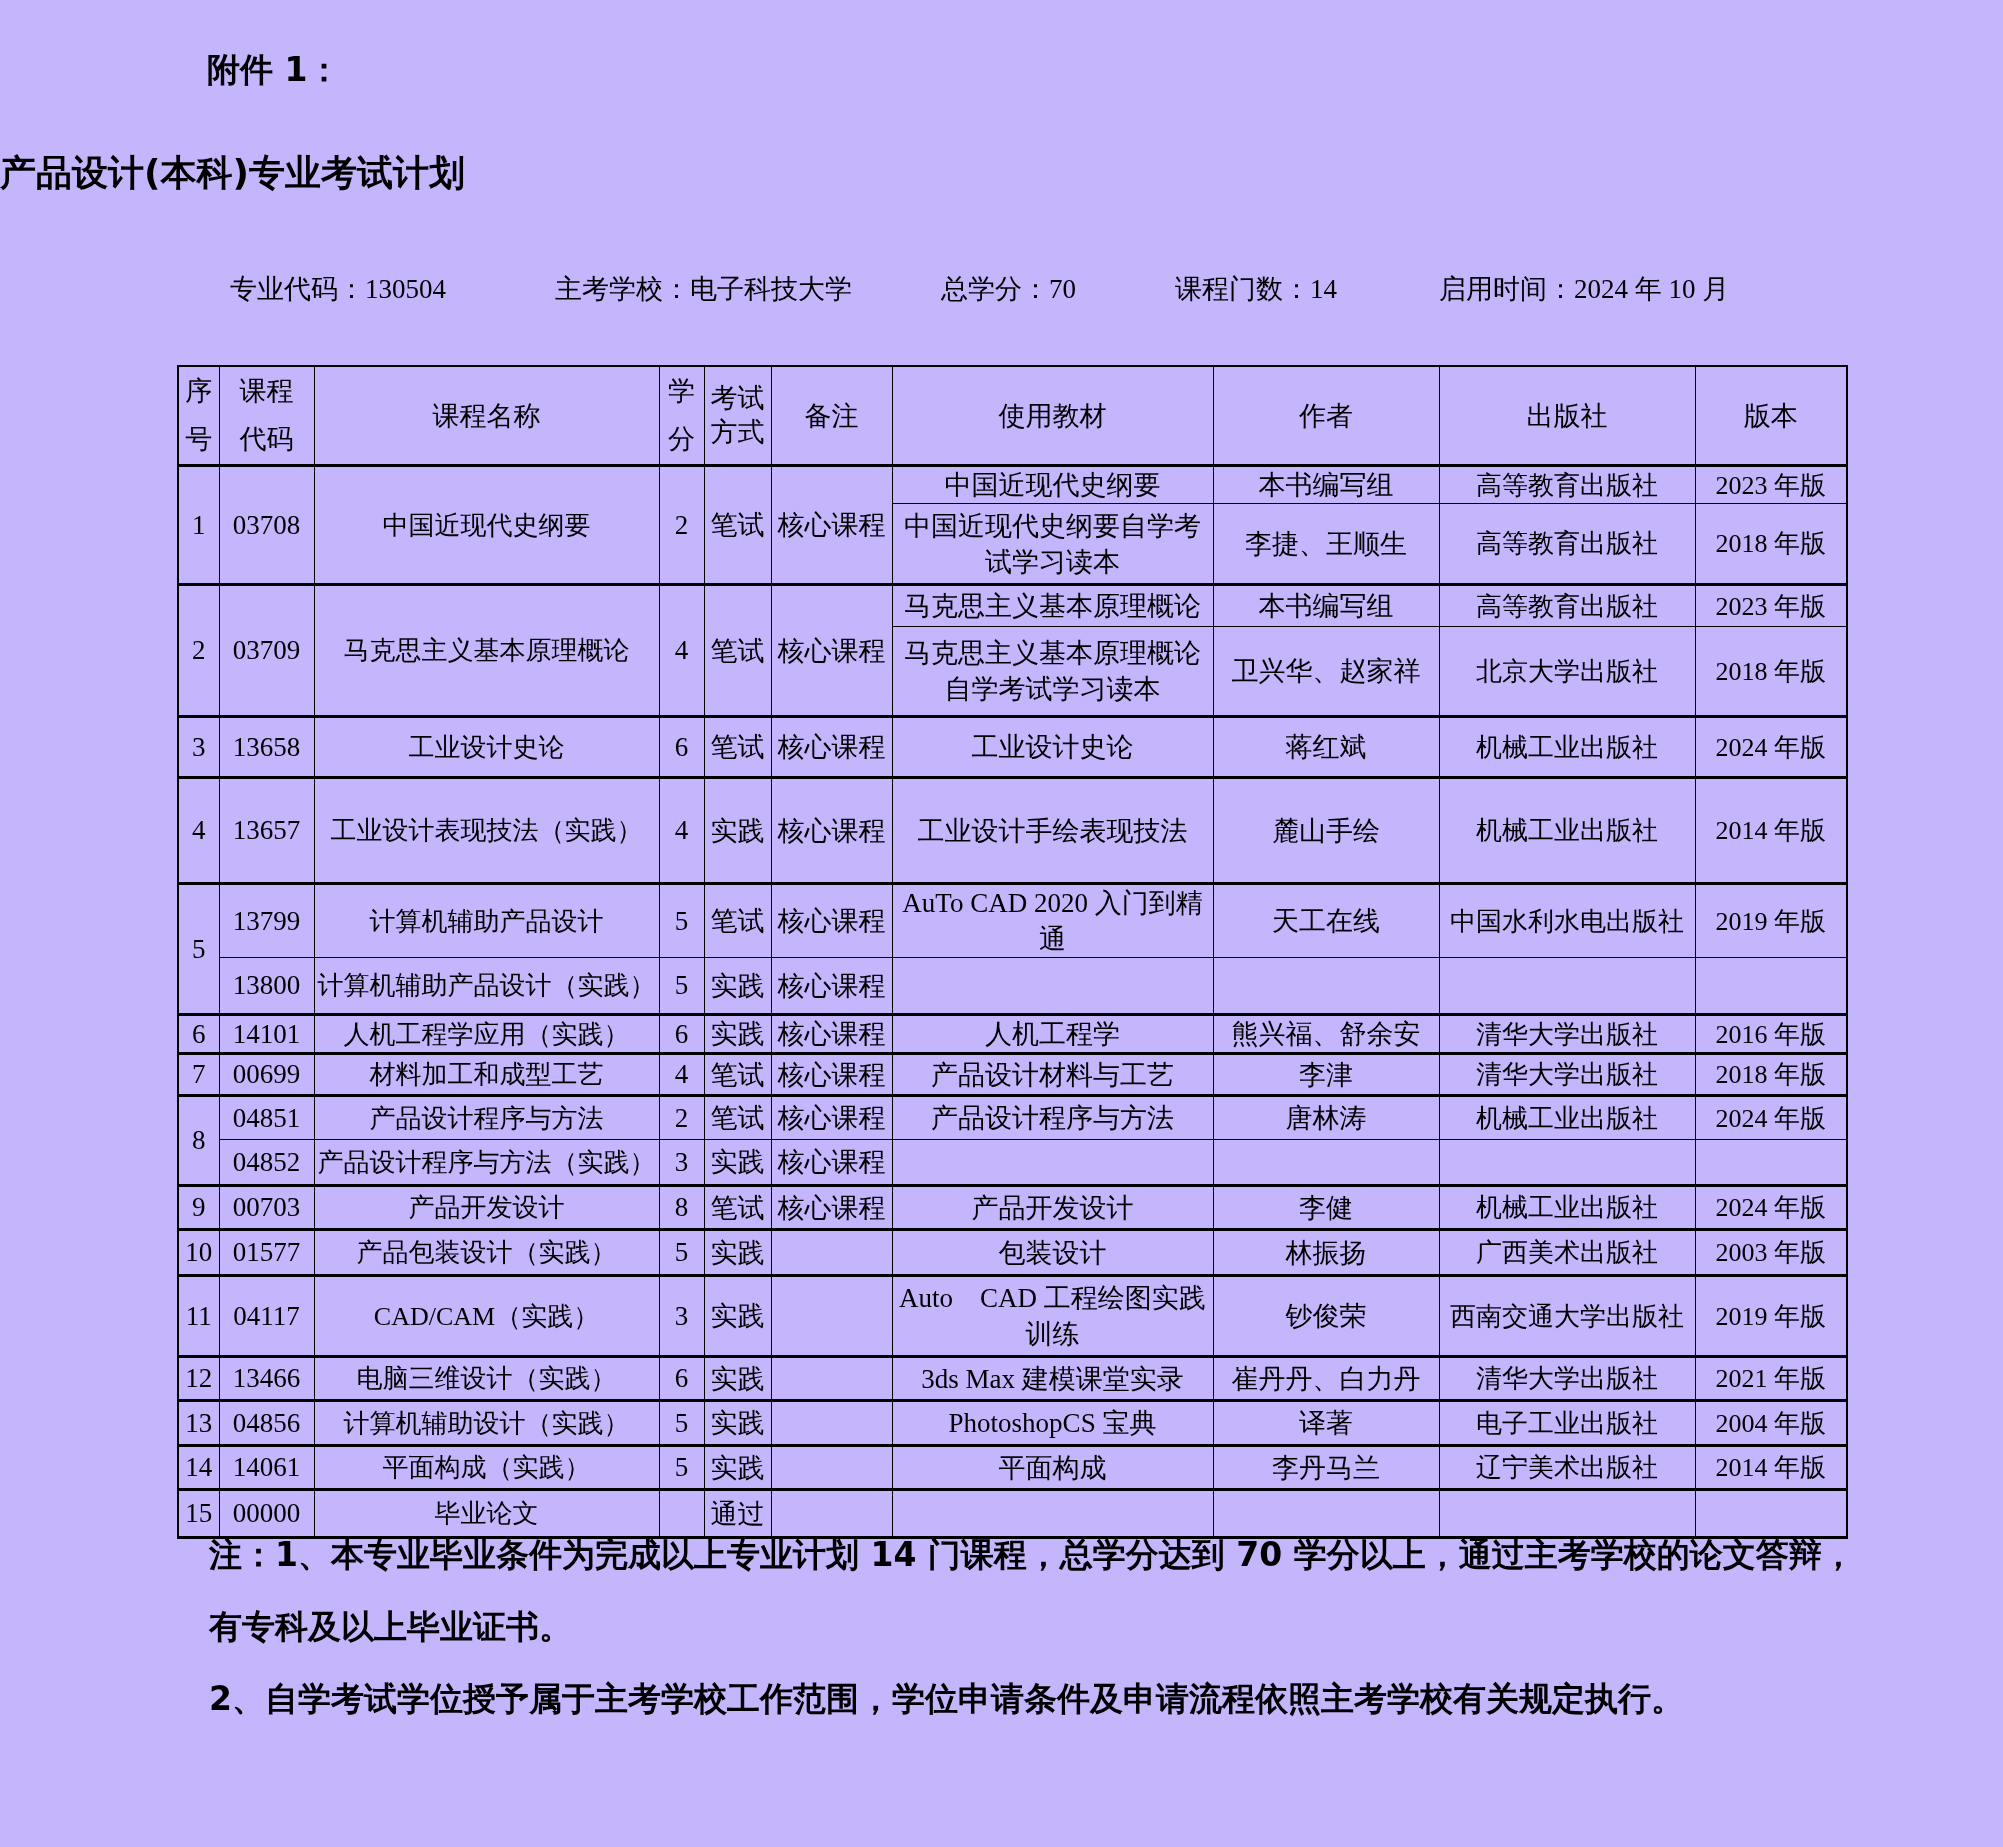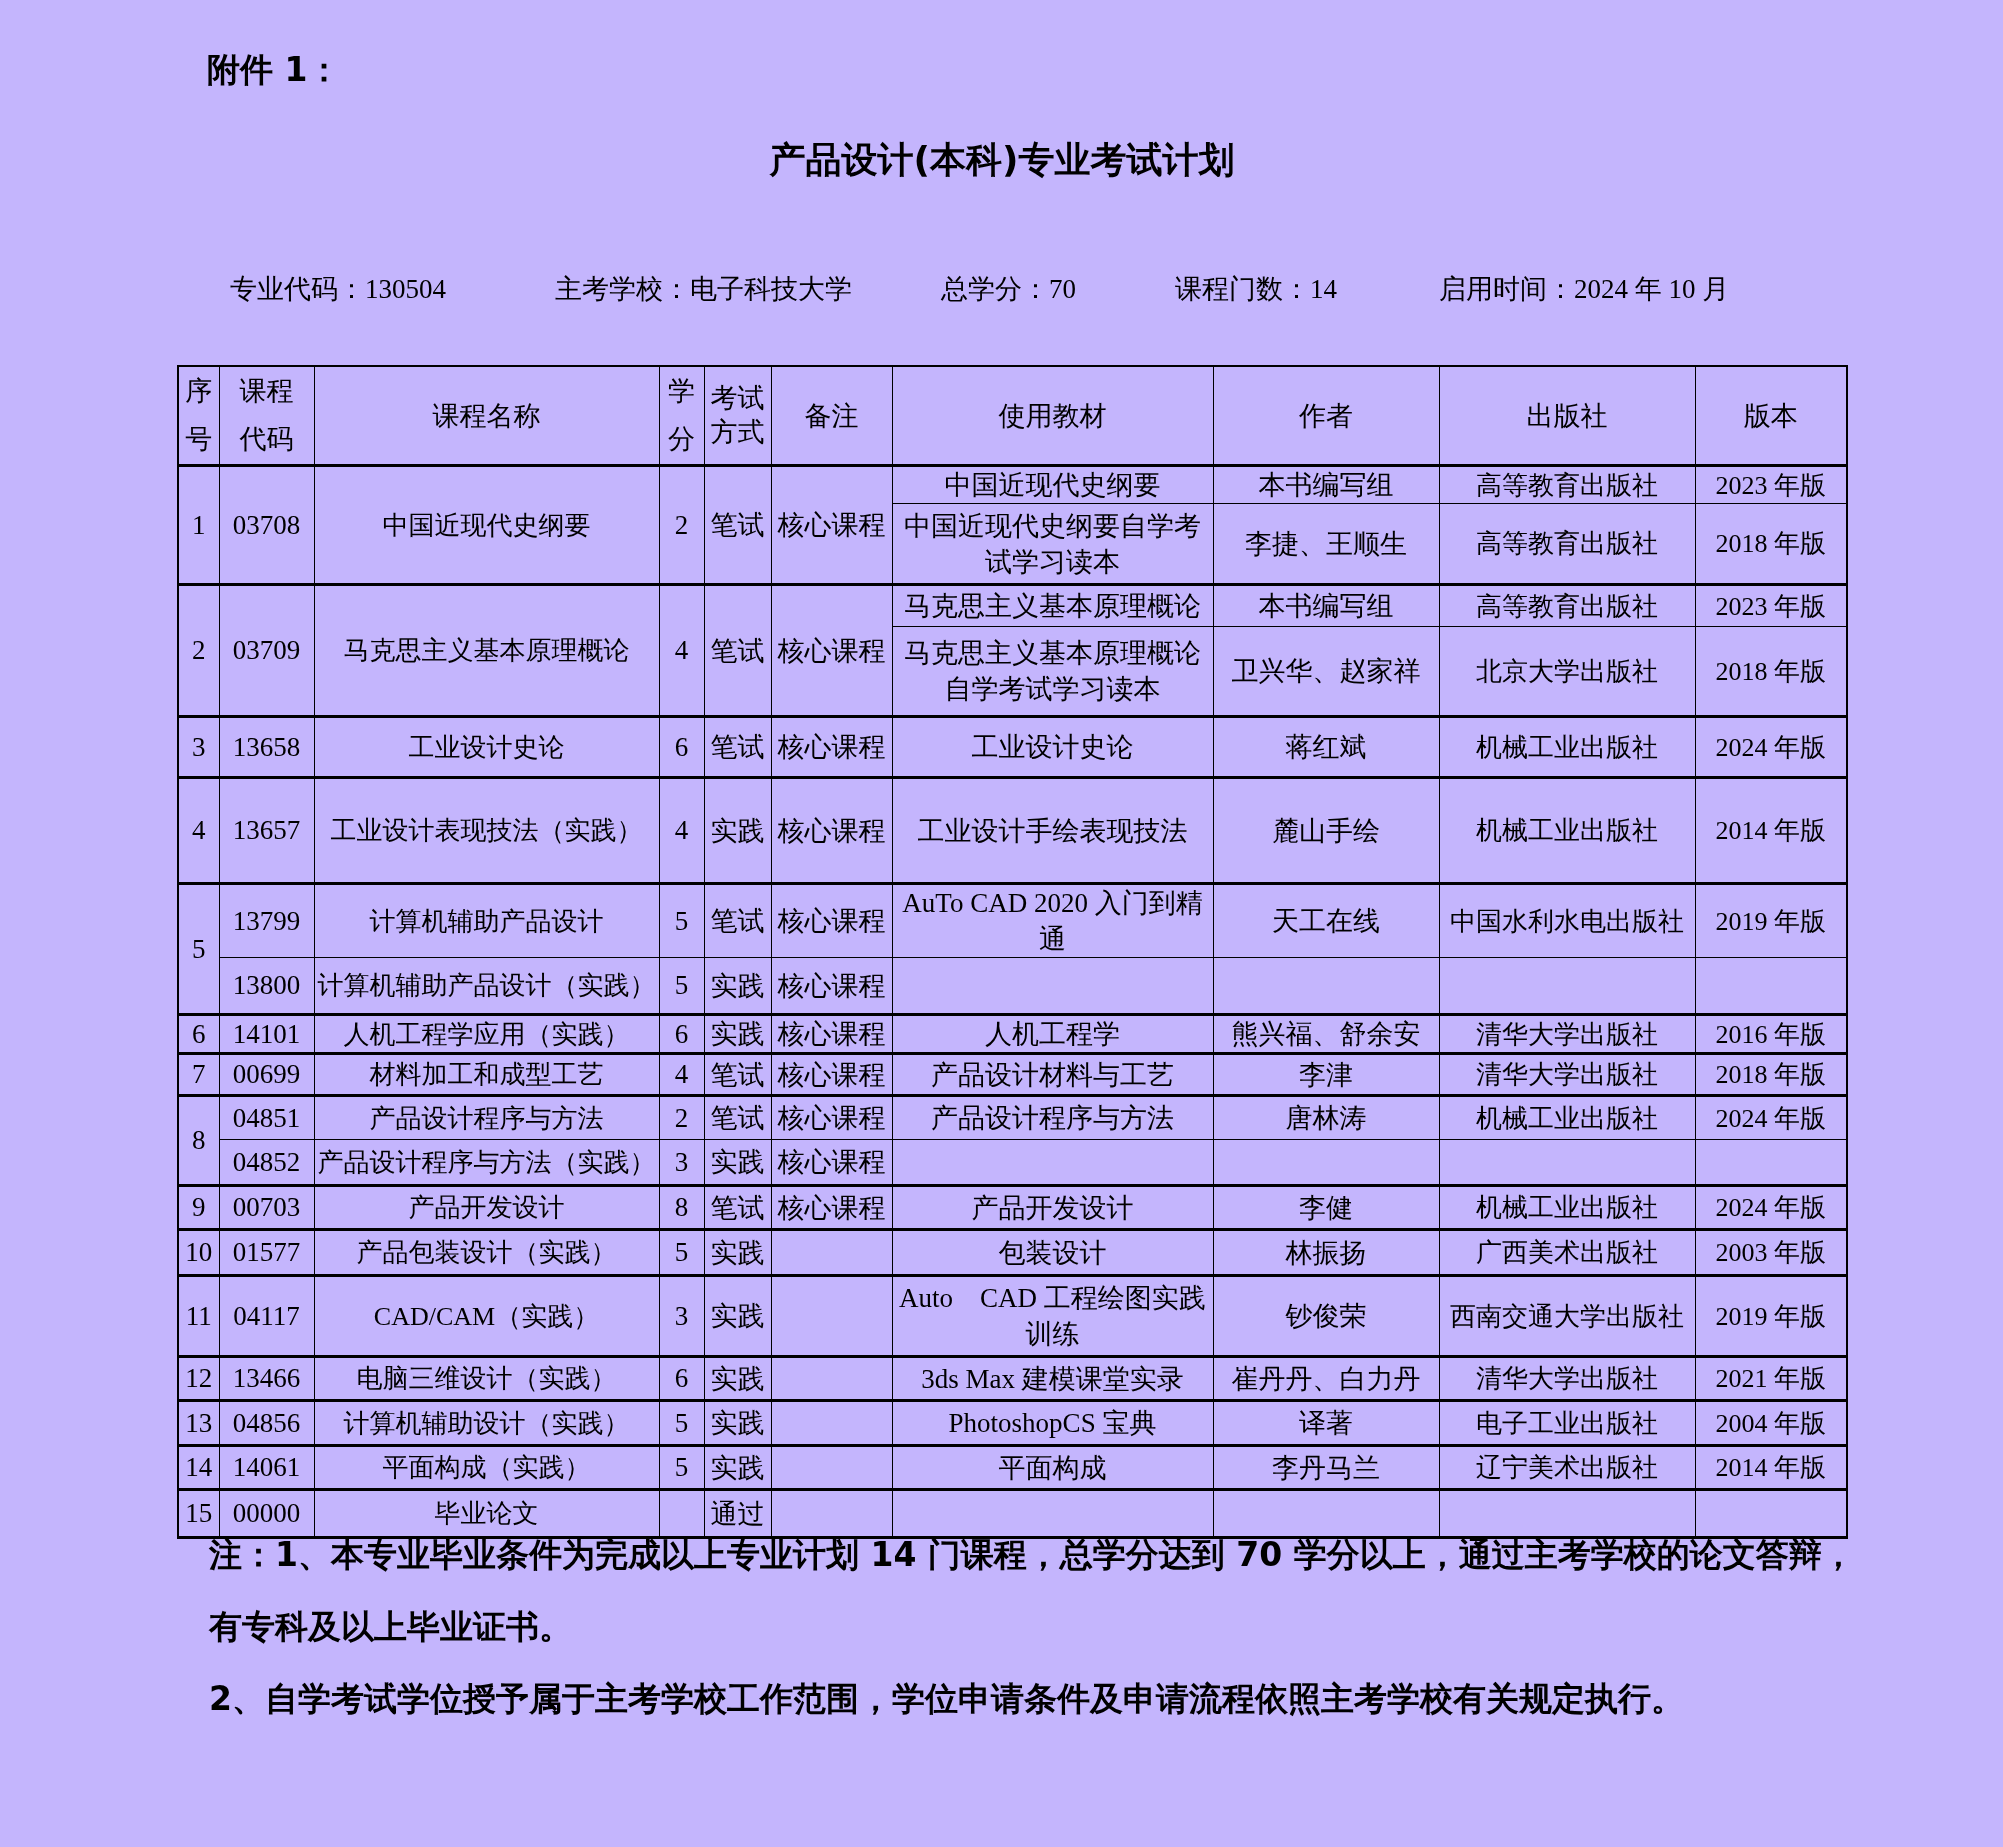--- a/index.html
+++ b/index.html
@@ -1,21 +1,21 @@
 <!DOCTYPE html>
 <html style="font-size:13.4px"><head>
 <meta charset="utf-8">
 <style>
   html,body{margin:0;padding:0;background:#ffffff;}
   .page{position:relative;width:2004px;height:1848px;background:#c4b5fd;color:#000;overflow:hidden;}
 
   .attachment{position:absolute;left:207px;top:48px;margin:0;
     font-family:"DejaVu Sans","Liberation Sans",sans-serif;font-weight:bold;font-size:33px;}
 
-  .title{position:absolute;left:0;top:136px;width:2004px;margin:0;text-align:center;
+  .title{position:absolute;left:0;top:149px;width:2004px;margin:0;
     font-family:"DejaVu Sans","Liberation Sans",sans-serif;font-weight:bold;font-size:36px;}
 
   .meta{position:absolute;left:0;top:271px;width:1667px;height:35px;
     font-family:"Liberation Serif","DejaVu Serif",serif;font-size:27px;}
   .meta span{position:absolute;top:0;white-space:nowrap;}
   .m0{left:230px}.m1{left:555px}.m2{left:941px}.m3{left:1175px}.m4{left:1439px}
 
   .course-table{position:absolute;left:177px;top:365px;width:1670px;
     border-collapse:collapse;table-layout:fixed;border:2.5px solid #000;
     font-family:"Liberation Serif","DejaVu Serif",serif;}

